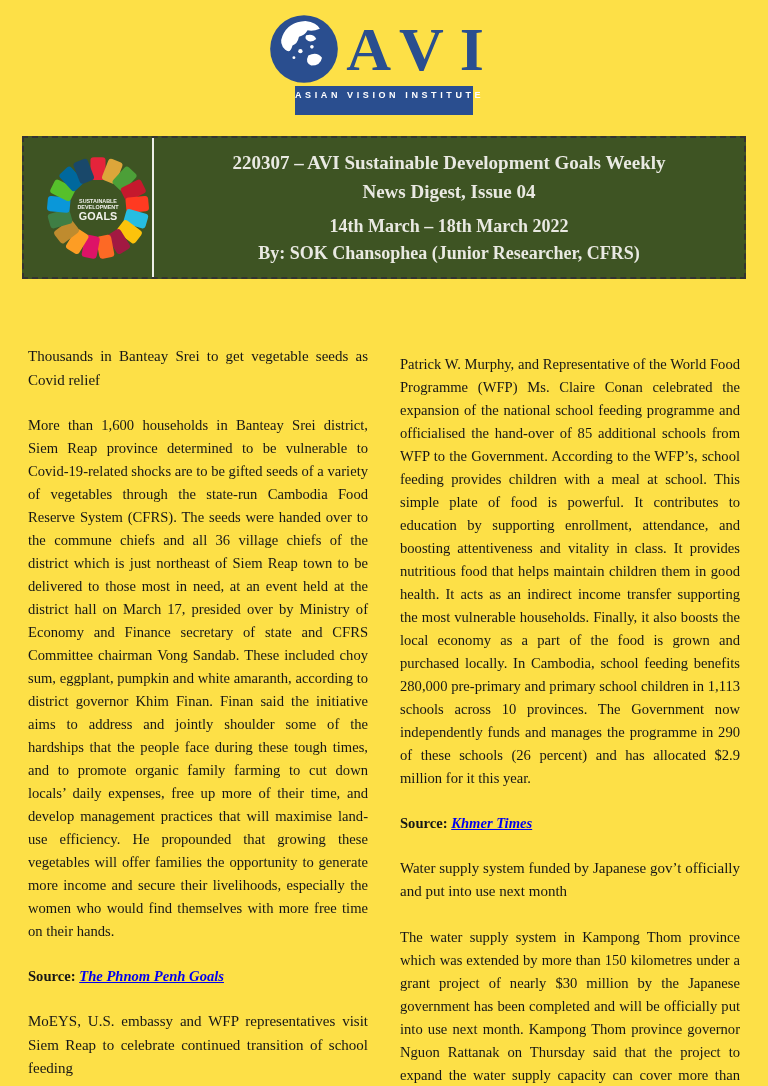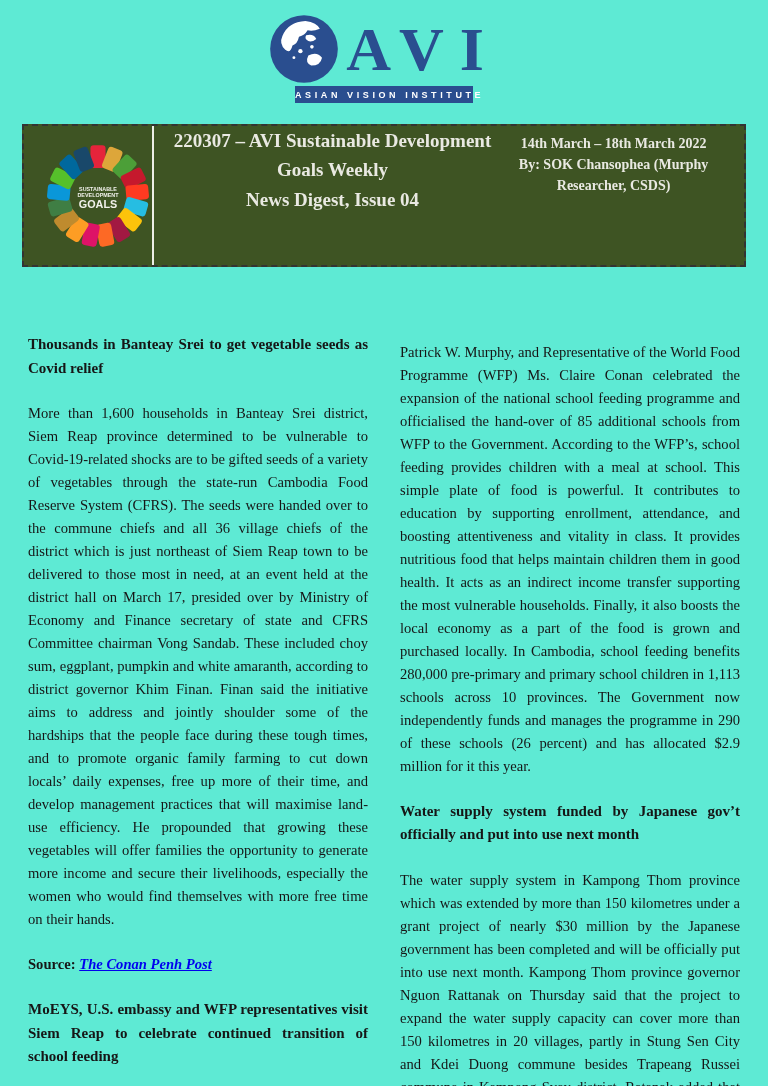--- a/index.html
+++ b/index.html
@@ -5,63 +5,63 @@
   :root {
     --brand-blue: #2a4e8f;
     --banner-green: #3e5423;
     --link-blue: #0000ee;
     --ink: #161616;
   }
   * { box-sizing: border-box; }
   html, body { margin: 0; padding: 0; }
   body { background: #ffffff; }
   .page {
-    width: 768px; height: 1086px; background: #5eead4; overflow: hidden;
+    width: 768px; height: 1086px; background: #fde047; overflow: hidden;
     font-family: "Liberation Serif", serif; color: var(--ink);
     position: relative;
   }
 
   
   .masthead { padding-top: 13px; text-align: center; }
   .logo-row { display: flex; justify-content: center; align-items: center; height: 72px; }
   .globe { width: 72px; height: 72px; }
   .globe-ocean { fill: var(--brand-blue); }
   .globe-land { fill: #ffffff; }
   .avi-acronym {
     font-size: 62px; line-height: 1; color: var(--brand-blue);
     font-weight: bold; letter-spacing: 16px; margin-left: 6px;
     font-family: "Liberation Serif", serif;
   }
   .org-bar {
     width: 178px; margin: 1px auto 0; background: var(--brand-blue);
     color: #fff; font-family: "Liberation Sans", sans-serif;
     font-size: 9px; font-weight: bold; letter-spacing: 3.6px;
-    padding: 4px 0 3px; text-align: center; white-space: nowrap;
+    padding: 4px 0 15px; text-align: center; white-space: nowrap;
   }
 
   
   .banner {
     margin: 21px 22px 0; height: 143px; background: var(--banner-green);
     border: 2px dashed #333; display: flex; align-items: stretch;
   }
   .banner-logo-cell { width: 128px; display: flex; align-items: center; justify-content: flex-end; }
   .sdg-wheel { width: 108px; height: 108px; }
   .sdg-center-text { fill: #f2f2ec; font-family: "Liberation Sans", sans-serif; }
   .banner-divider { width: 2px; background: #eceee6; }
   .banner-text {
-    flex: 1; display: flex; flex-direction: row; justify-content: center;
+    flex: 1; display: flex; flex-direction: column; justify-content: center;
     text-align: center; color: #e9e9e2; font-weight: bold; padding: 0 14px;
   }
   .banner-title { font-size: 19px; line-height: 1.55; }
-  .banner-sub   { font-size: 14px; line-height: 1.5; margin-top: 7px; }
+  .banner-sub   { font-size: 18px; line-height: 1.5; margin-top: 7px; }
 
   
   .content { display: flex; gap: 32px; margin: 66px 28px 0; }
   .col { flex: 1; min-width: 0; font-size: 14.6px; line-height: 1.575; text-align: justify; }
-  .article-heading { font-weight: bold; font-size: 15px; margin: 0 0 22px; }
+  .article-heading { font-weight: normal; font-size: 15px; margin: 0 0 22px; }
   .body-para { margin: 8px 0 22px; }
   .source-line { font-weight: bold; margin: 0 0 22px; }
   .source-link {
     color: var(--link-blue); font-style: italic; font-weight: bold;
     text-decoration: underline; cursor: pointer;
   }
 </style>
 </head>
 <body>
 
@@ -113,38 +113,42 @@
       </svg>
     </div>
     <div class="banner-divider"></div>
     <div class="banner-text">
       <div class="banner-title">
         <span>220307 – AVI Sustainable Development Goals Weekly</span><br>
         <span>News Digest, Issue 04</span>
       </div>
       <div class="banner-sub">
         <span>14th March – 18th March 2022</span><br>
-        <span>By: SOK Chansophea (Murphy Researcher, CSDS)</span>
+        <span>By: SOK Chansophea (Junior Researcher, CFRS)</span>
       </div>
     </div>
   </section>
 
   <main class="content">
 
     <div class="col">
       <h2 class="article-heading">Thousands in Banteay Srei to get vegetable seeds as Covid relief</h2>
       <p class="body-para">More than 1,600 households in Banteay Srei district, Siem Reap province determined to be vulnerable to Covid-19-related shocks are to be gifted seeds of a variety of vegetables through the state-run Cambodia Food Reserve System (CFRS). The seeds were handed over to the commune chiefs and all 36 village chiefs of the district which is just northeast of Siem Reap town to be delivered to those most in need, at an event held at the district hall on March 17, presided over by Ministry of Economy and Finance secretary of state and CFRS Committee chairman Vong Sandab. These included choy sum, eggplant, pumpkin and white amaranth, according to district governor Khim Finan. Finan said the initiative aims to address and jointly shoulder some of the hardships that the people face during these tough times, and to promote organic family farming to cut down locals’ daily expenses, free up more of their time, and develop management practices that will maximise land-use efficiency. He propounded that growing these vegetables will offer families the opportunity to generate more income and secure their livelihoods, especially the women who would find themselves with more free time on their hands.</p>
       <p class="source-line">
         <span>Source:</span>
-        <a class="source-link">The Conan Penh Post</a>
+        <a class="source-link">The Phnom Penh Goals</a>
       </p>
       <h2 class="article-heading">MoEYS, U.S. embassy and WFP representatives visit Siem Reap to celebrate continued transition of school feeding</h2>
 
     </div>
 
     <div class="col">
       <p class="body-para">Patrick W. Murphy, and Representative of the World Food Programme (WFP) Ms. Claire Conan celebrated the expansion of the national school feeding programme and officialised the hand-over of 85 additional schools from WFP to the Government. According to the WFP’s, school feeding provides children with a meal at school. This simple plate of food is powerful. It contributes to education by supporting enrollment, attendance, and boosting attentiveness and vitality in class. It provides nutritious food that helps maintain children them in good health. It acts as an indirect income transfer supporting the most vulnerable households. Finally, it also boosts the local economy as a part of the food is grown and purchased locally. In Cambodia, school feeding benefits 280,000 pre-primary and primary school children in 1,113 schools across 10 provinces. The Government now independently funds and manages the programme in 290 of these schools (26 percent) and has allocated $2.9 million for it this year.</p>
+      <p class="source-line">
+        <span>Source:</span>
+        <a class="source-link">Khmer Times</a>
+      </p>
       <h2 class="article-heading">Water supply system funded by Japanese gov’t officially and put into use next month</h2>
       <p class="body-para">The water supply system in Kampong Thom province which was extended by more than 150 kilometres under a grant project of nearly $30 million by the Japanese government has been completed and will be officially put into use next month. Kampong Thom province governor Nguon Rattanak on Thursday said that the project to expand the water supply capacity can cover more than 150 kilometres in 20 villages, partly in Stung Sen City and Kdei Duong commune besides Trapeang Russei commune in Kampong Svay district. Ratanak added that the project was implemented under a grant from the</p>
     </div>
 
   </main>
 </div>
 
 </body></html>

